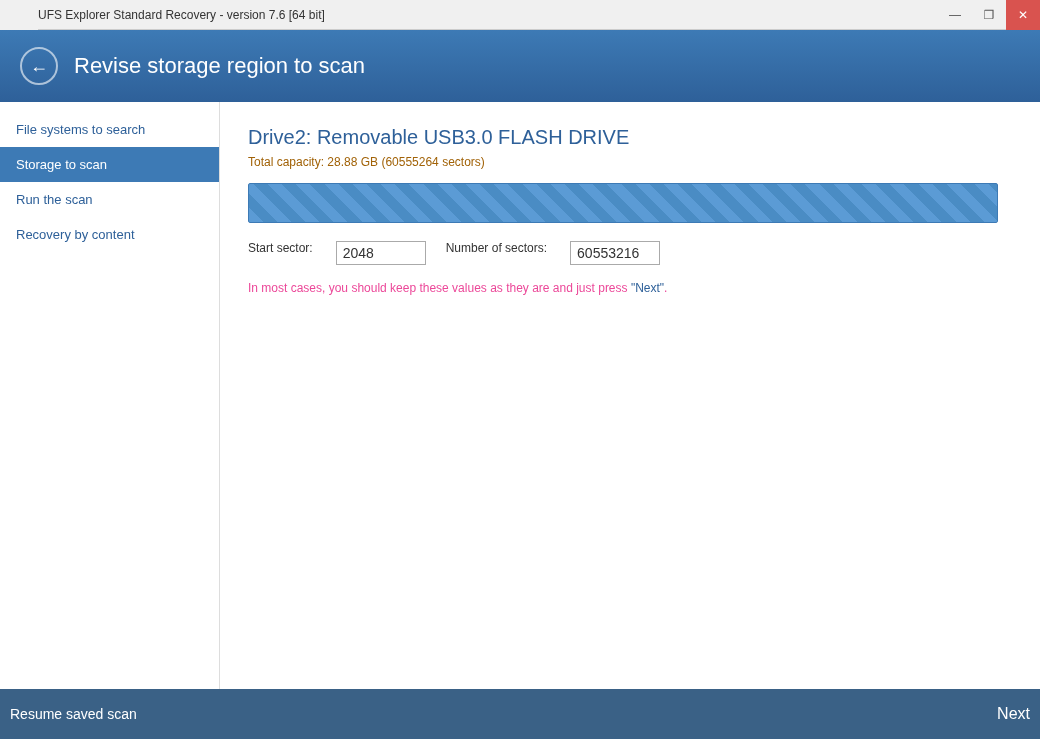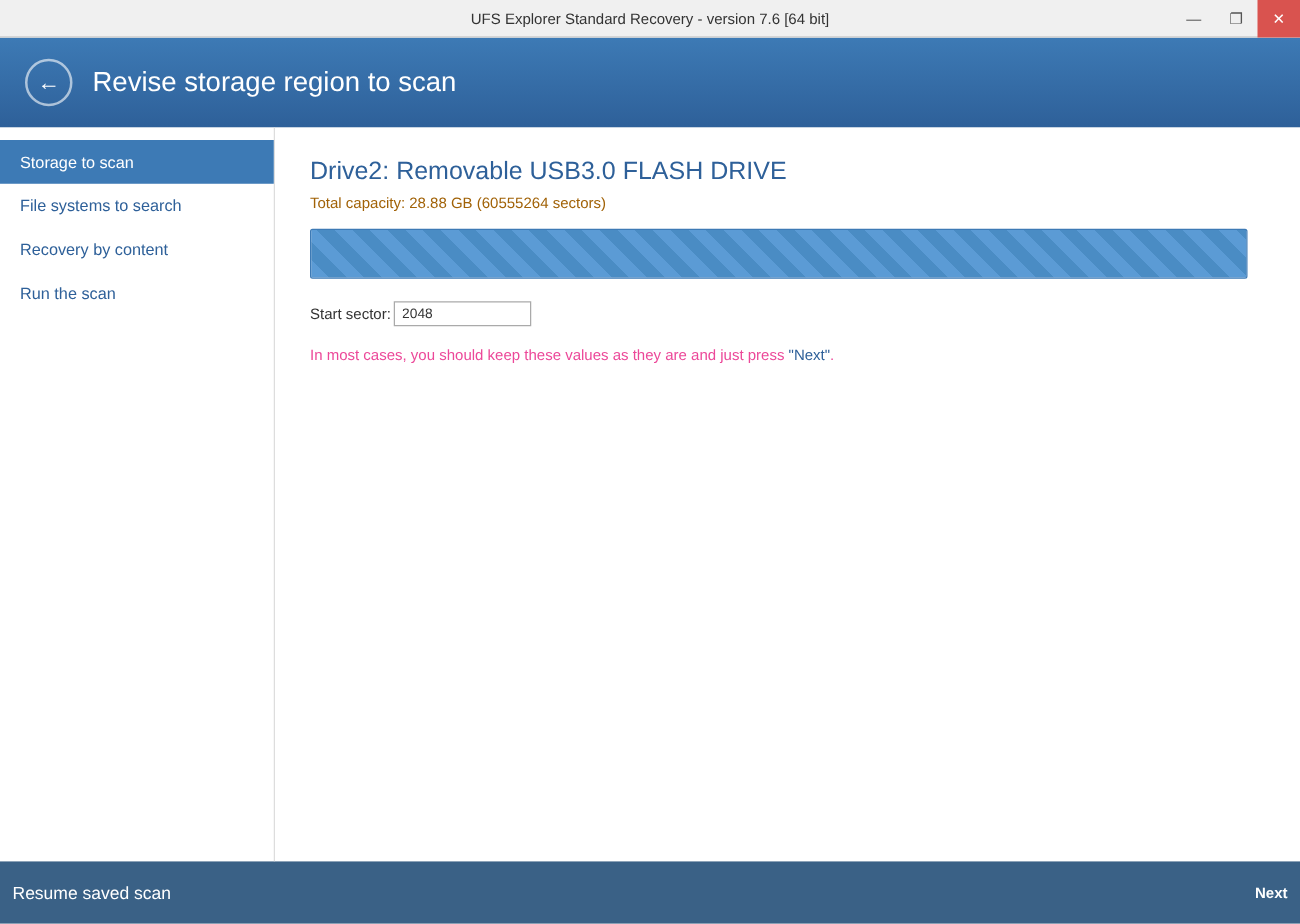--- a/index.html
+++ b/index.html
@@ -12,23 +12,24 @@
       overflow: hidden;
       position: relative;
     }
 
     
     #titlebar {
       height: 30px;
       background: #f0f0f0;
       display: flex;
       align-items: center;
-      justify-content: center;
+      justify-content: flex-start;
       position: relative;
       border-bottom: 1px solid #ccc;
+      margin-left: 38px;
     }
     #titlebar-title {
       font-size: 12px;
       color: #333;
     }
     #titlebar-controls {
       position: absolute;
       right: 0;
       top: 0;
       display: flex;
@@ -136,32 +137,32 @@
 
     
     #sector-row {
       display: flex;
       align-items: center;
       gap: 20px;
       margin-bottom: 16px;
     }
     .sector-group {
       display: flex;
-      align-items: center;
-      gap: 2px;
+      align-items: flex-start;
+      gap: 23px;
     }
     .sector-label {
       font-size: 12px;
       color: #333;
     }
     .sector-input {
       border: 1px solid #aaa;
       padding: 3px 6px;
-      font-size: 11px;
-      width: 110px;
+      font-size: 14px;
+      width: 90px;
       color: #333;
       outline: none;
     }
 
     #hint-text {
       font-size: 12px;
       color: #555;
     }
     #hint-text span {
       color: #ec4899;
@@ -178,22 +179,22 @@
     }
     #resume-btn {
       color: white;
       font-size: 14px;
       cursor: pointer;
       background: transparent;
       border: none;
     }
     #next-btn {
       color: white;
-      font-size: 12px;
-      font-weight: 700;
+      font-size: 16px;
+      font-weight: 400;
       cursor: pointer;
       background: transparent;
       border: none;
     }
   </style>
 </head>
 <body>
 
 <div id="titlebar">
   <span id="titlebar-title">UFS Explorer Standard Recovery - version 7.6 [64 bit]</span>
@@ -205,45 +206,49 @@
 </div>
 
 <div id="wizard-header">
   <div id="back-btn">←</div>
   <span id="wizard-title">Revise storage region to scan</span>
 </div>
 
 <div id="main-layout">
 
   <div id="sidebar">
+    <div class="sidebar-item">
+      <span>File systems to search</span>
+    </div>
     <div class="sidebar-item active">
       <span>Storage to scan</span>
     </div>
     <div class="sidebar-item">
-      <span>File systems to search</span>
+      <span>Run the scan</span>
     </div>
     <div class="sidebar-item">
       <span>Recovery by content</span>
-    </div>
-    <div class="sidebar-item">
-      <span>Run the scan</span>
     </div>
   </div>
 
   <div id="content">
     <div id="drive-title">Drive2: Removable USB3.0 FLASH DRIVE</div>
     <div id="drive-capacity">Total capacity: 28.88 GB (60555264 sectors)</div>
 
     <div id="drive-bar"></div>
 
     <div id="sector-row">
       <div class="sector-group">
         <label class="sector-label">Start sector:</label>
         <input class="sector-input" type="text" value="2048" style="">
       </div>
+      <div class="sector-group">
+        <label class="sector-label">Number of sectors:</label>
+        <input class="sector-input" type="text" value="60553216" style="">
+      </div>
     </div>
 
     <div id="hint-text">
       <span>In most cases, you should keep these values as they are and just press </span><span style="color:#2e6099;">"Next"</span><span>.</span>
     </div>
   </div>
 
 </div>
 
 <div id="footer">

